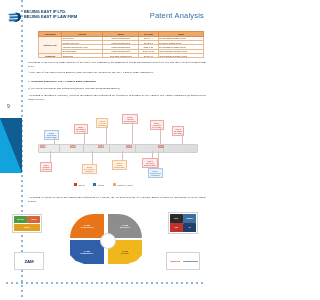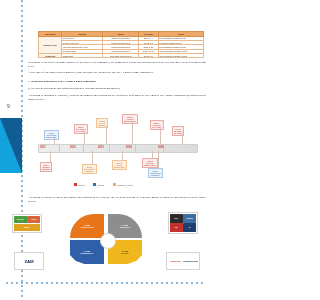--- a/index.html
+++ b/index.html
@@ -144,20 +144,37 @@
 
 <div class="page">
 
   <div class="rail-dots"></div>
   <div class="rail-tri">
     <div class="t1"></div>
       <div class="t2"></div>
   </div>
   <div class="page-num">9</div>
 
+  <div class="header">
+    <div class="logo">
+      <div class="logo-mark">
+        <svg viewBox="0 0 30 22" width="15" height="11">
+          <path d="M2 4 L26 2 L24 6 L6 7 Z" fill="#1a6fb0"></path>
+          <path d="M4 9 L26 8 L24 12 L6 13 Z" fill="#1a6fb0"></path>
+          <path d="M3 15 L25 14 L23 18 L5 19 Z" fill="#1a6fb0"></path>
+          <path d="M16 1 C24 1 29 6 28 11 C27 17 20 21 13 20 C18 18 22 15 22 11 C22 6 19 3 16 1 Z" fill="#123f66"></path>
+        </svg>
+      </div>
+      <div class="logo-txt">
+        <div class="logo-l1">BEIJING EAST IP LTD.</div>
+        <div class="logo-l2">BEIJING EAST IP LAW FIRM</div>
+      </div>
+    </div>
+    <div class="title">Patent Analysis</div>
+  </div>
 
   <div class="tbl-wrap">
     <table class="lit">
       <thead>
           <tr id="thead-row">
             <th>Defendant</th>
             <th>Plaintiff</th>
             <th>Cause</th>
             <th>File Date</th>
             <th>Court</th>

